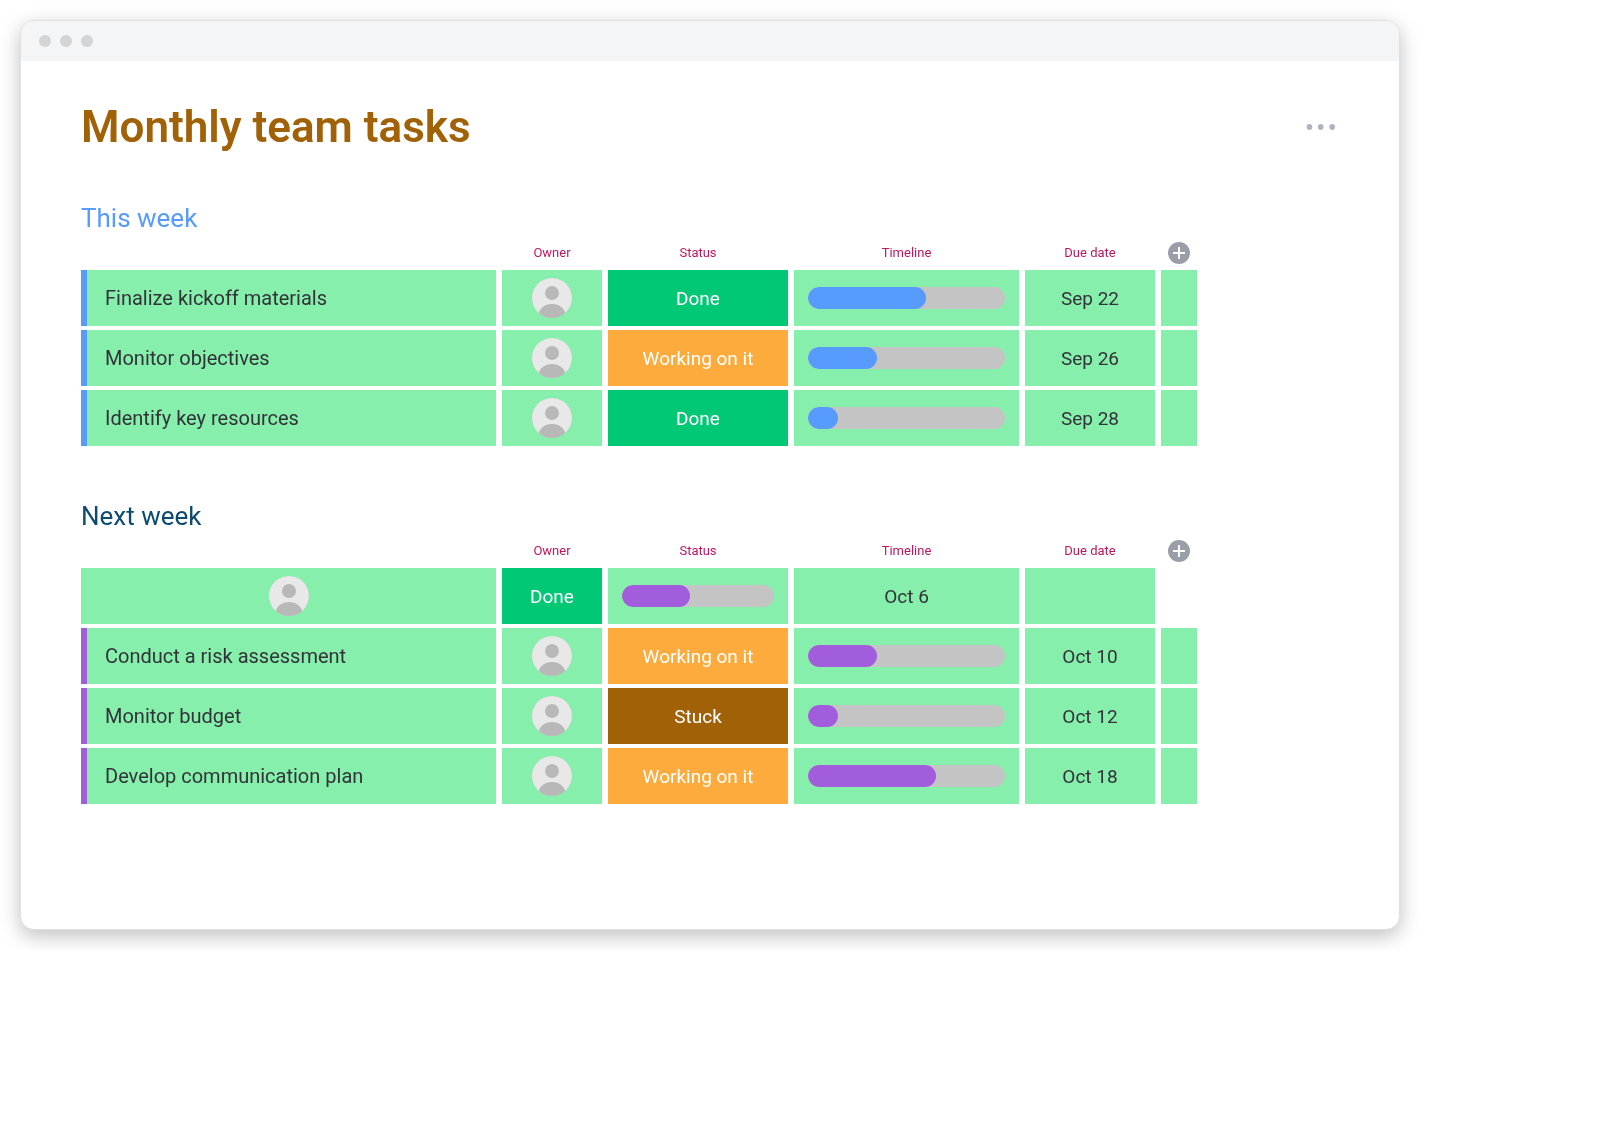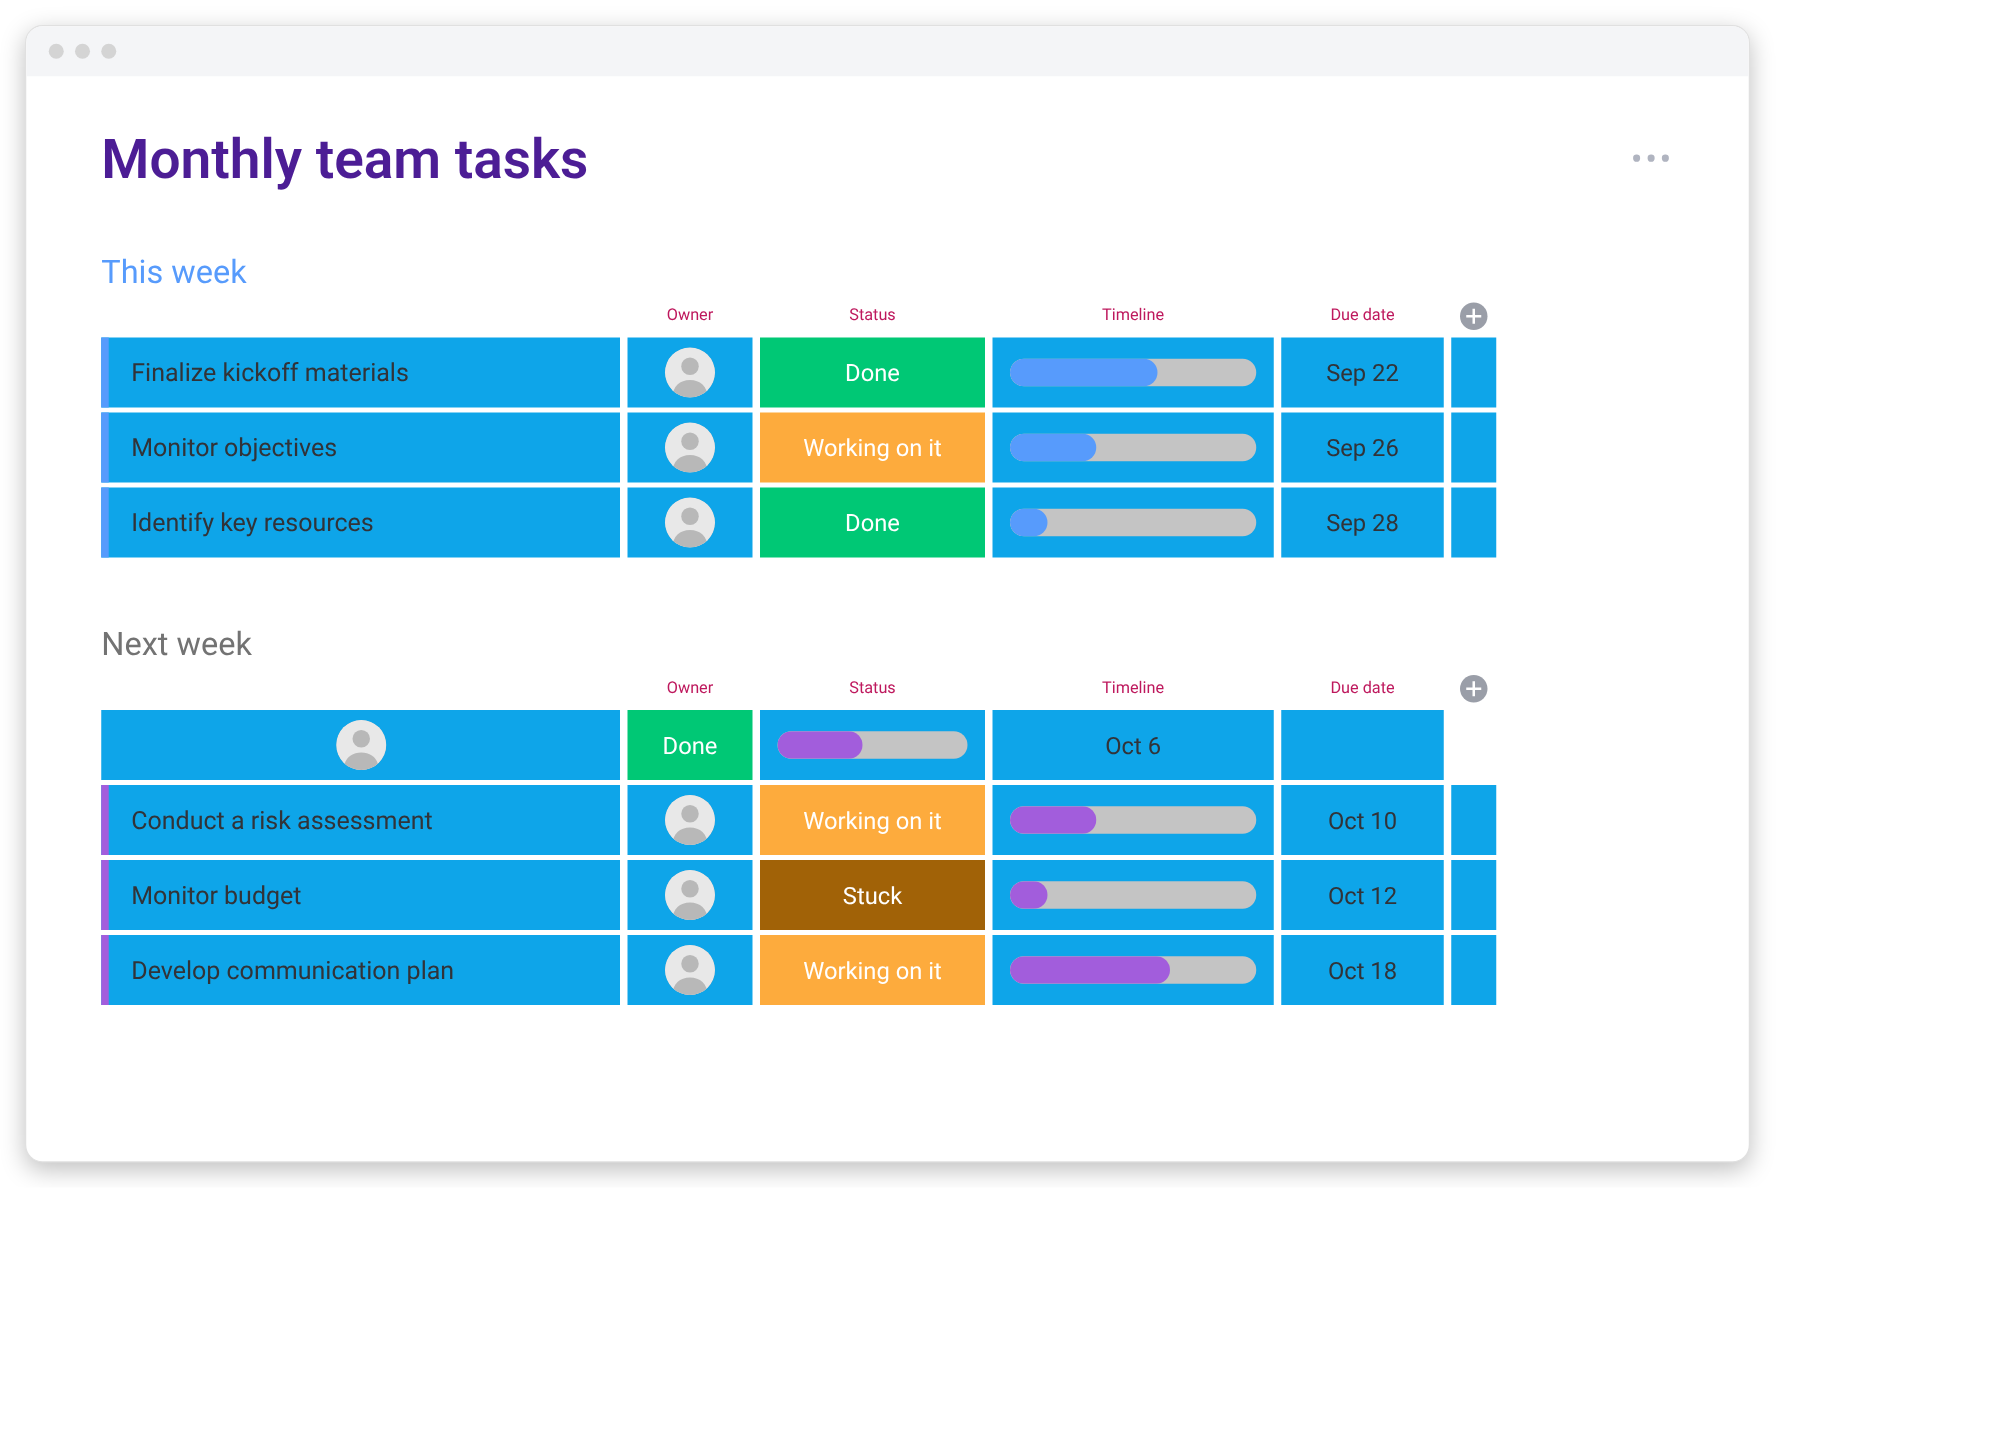--- a/index.html
+++ b/index.html
@@ -32,21 +32,21 @@
   }
   .header-row {
     display: flex;
     justify-content: space-between;
     align-items: center;
     margin-bottom: 50px;
   }
   h1 {
     font-size: 44px;
     font-weight: 600;
-    color: #4c1d95;
+    color: #a16207;
   }
   .more {
     color: #b0b4c0;
     font-size: 28px;
     letter-spacing: 2px;
     cursor: pointer;
   }
   .section { margin-bottom: 55px; }
   .section-title {
     font-size: 26px;
@@ -79,21 +79,21 @@
     background: #9a9ea8; position: relative;
   }
   .plus-circle::before, .plus-circle::after {
     content:""; position:absolute; background:#fff;
   }
   .plus-circle::before { width: 12px; height: 2px; left:5px; top:10px; }
   .plus-circle::after  { width: 2px; height: 12px; left:10px; top:5px; }
 
   .row { margin-bottom: 4px; height: 56px; }
   .cell {
-    background: #0ea5e9;
+    background: #86efac;
     display: flex;
     align-items: center;
     justify-content: center;
     font-size: 19px;
     color: #323338;
   }
   .task-cell {
     justify-content: flex-start;
     padding-left: 18px;
     position: relative;
@@ -226,21 +226,21 @@
           <div class="bar-fill" style="width:15%;background:#579bfc"></div>
         </div>
       </div>
       <div class="cell due-cell">
         <span>Sep 28</span>
       </div>
       <div class="cell extra-cell"></div>
     </div>
         </div>
         <div class="section">
-          <div class="section-title" style="color: #737373;">Next week</div>
+          <div class="section-title" style="color: #0c4a6e;">Next week</div>
           <div class="columns-header">
     <div class="col-label first"></div>
     <div class="col-label">Owner</div>
     <div class="col-label">Status</div>
     <div class="col-label">Timeline</div>
     <div class="col-label">Due date</div>
     <div class="add-col">
               <div class="plus-circle"></div>
             </div>
   </div>

